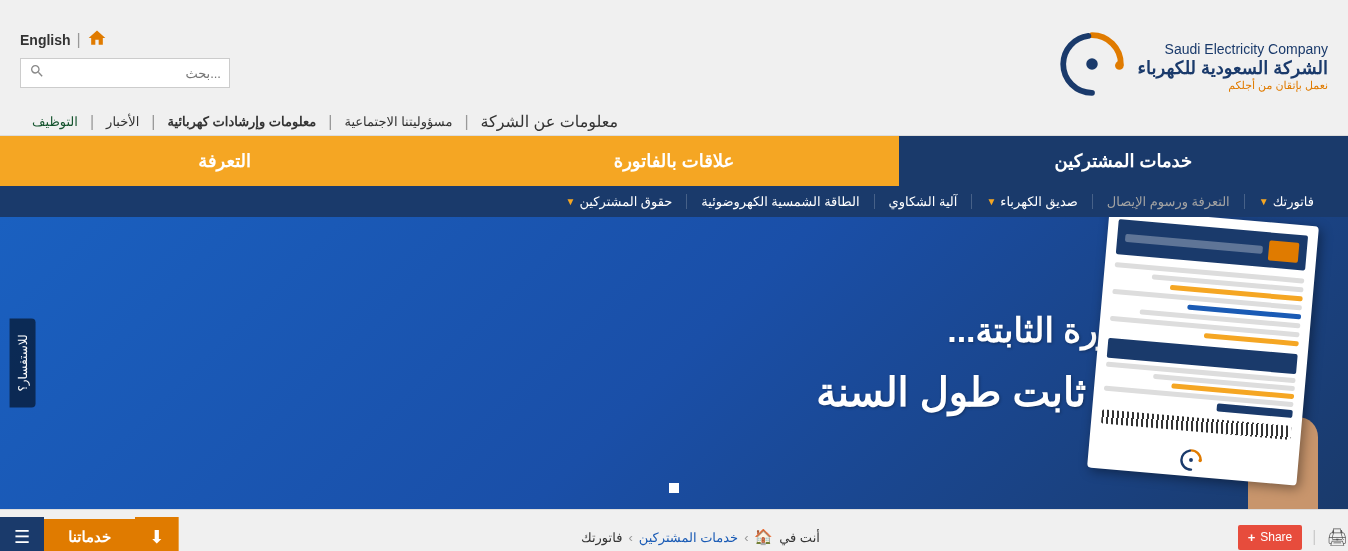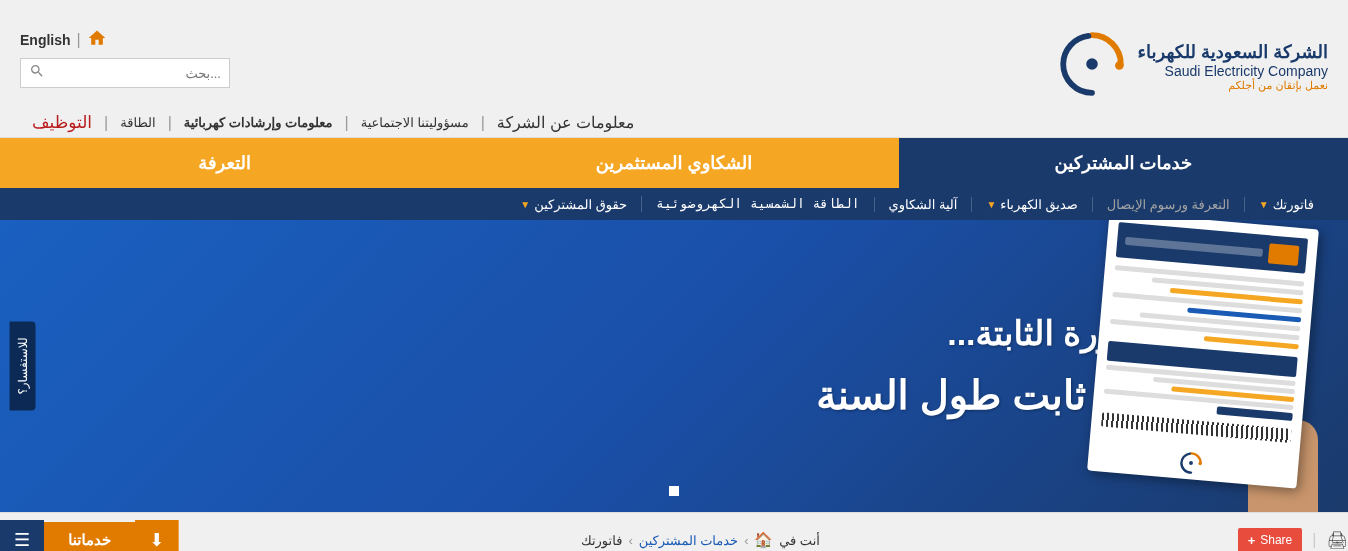--- a/index.html
+++ b/index.html
@@ -25,22 +25,22 @@
       <span style="flex-shrink:0;">
         <svg width="16" height="16" viewBox="0 0 24 24" fill="#888">
             <path d="M15.5 14h-.79l-.28-.27A6.47 6.47 0 0 0 16 9.5 6.5 6.5 0 1 0 9.5 16c1.61 0 3.09-.59 4.23-1.57l.27.28v.79l5 4.99L20.49 19l-4.99-5zm-6 0C7.01 14 5 11.99 5 9.5S7.01 5 9.5 5 14 7.01 14 9.5 11.99 14 9.5 14z"></path>
           </svg>
       </span>
     </div>
   </div>
 
   <div style="display:flex; align-items:center; gap:10px; padding:4px 0; direction:rtl;">
     <div style="text-align:right;">
+      <div style="font-size:14px; color:#1a3a6b;">Saudi Electricity Company</div>
       <div style="font-size:18px; font-weight:bold; color:#1a3a6b;">الشركة السعودية للكهرباء</div>
-      <div style="font-size:14px; color:#1a3a6b;">Saudi Electricity Company</div>
       <div style="font-size:11px; color:#e07b00;">نعمل بإتقان من أجلكم</div>
     </div>
     <div>
       <svg width="72" height="72" viewBox="0 0 100 100">
 
         <path d="M50 10 A40 40 0 0 1 90 50" stroke="#e07b00" stroke-width="8" fill="none" stroke-linecap="round"></path>
 
         <path d="M50 90 A40 40 0 0 1 10 50 A40 40 0 0 1 45 11" stroke="#1a3a6b" stroke-width="8" fill="none" stroke-linecap="round"></path>
 
         <circle cx="50" cy="50" r="8" fill="#1a3a6b"></circle>
@@ -51,47 +51,47 @@
   </div>
 </div>
 
 <div style="background:#f0f0f0; display:flex; justify-content:flex-end; align-items:center; padding:4px 20px; direction:rtl; border-bottom:1px solid #ddd;">
   <a style="font-size:16px; color:#333; padding:0 12px; cursor:pointer; text-decoration:none;">معلومات عن الشركة</a>
   <span style="color:#999;">|</span>
   <a style="font-size:13px; color:#333; padding:0 12px; cursor:pointer; text-decoration:none;">مسؤوليتنا الاجتماعية</a>
   <span style="color:#999;">|</span>
   <a style="font-size:13px; color:#333; padding:0 12px; cursor:pointer; text-decoration:none;font-weight:bold;">معلومات وإرشادات كهربائية</a>
   <span style="color:#999;">|</span>
-  <a style="font-size:13px; color:#333; padding:0 12px; cursor:pointer; text-decoration:none;">الطاقة</a>
+  <a style="font-size:13px; color:#333; padding:0 12px; cursor:pointer; text-decoration:none;">الأخبار</a>
   <span style="color:#999;">|</span>
-  <a style="font-size:17px; color:#b91c1c; padding:0 12px; cursor:pointer; text-decoration:none;">التوظيف</a>
+  <a style="font-size:13px; color:#14532d; padding:0 12px; cursor:pointer; text-decoration:none;">التوظيف</a>
 </div>
 
 <div style="display:flex; direction:rtl;">
   <div style="flex:1; text-align:center; padding:14px 10px; font-size:18px; font-weight:bold; cursor:pointer; background:#1a3a6b; color:white;">خدمات المشتركين</div>
-  <div style="flex:1; text-align:center; padding:14px 10px; font-size:18px; font-weight:bold; cursor:pointer; background:#f5a623; color:white;">الشكاوي المستثمرين</div>
+  <div style="flex:1; text-align:center; padding:14px 10px; font-size:18px; font-weight:bold; cursor:pointer; background:#f5a623; color:white;">علاقات بالفاتورة</div>
   <div style="flex:1; text-align:center; padding:14px 10px; font-size:18px; font-weight:bold; cursor:pointer; background:#f5a623; color:white;">التعرفة</div>
 </div>
 
 <div style="background:#1a3a6b; display:flex; direction:rtl; align-items:center; padding:8px 20px; gap:0;">
   <div style="color:white; font-size:13px; padding:0 14px; cursor:pointer; display:flex; align-items:center; gap:4px; border-left:1px solid rgba(255,255,255,0.2);">
     <span>فاتورتك</span>
     <span style="color:#f5a623; font-size:10px;">▼</span>
   </div>
   <div style="color:#a3a3a3; font-size:13px; padding:0 14px; cursor:pointer; border-left:1px solid rgba(255,255,255,0.2);">
     <span>التعرفة ورسوم الإيصال</span>
   </div>
   <div style="color:white; font-size:13px; padding:0 14px; cursor:pointer; display:flex; align-items:center; gap:4px; border-left:1px solid rgba(255,255,255,0.2);">
     <span>صديق الكهرباء</span>
     <span style="color:#f5a623; font-size:10px;">▼</span>
   </div>
   <div style="color:white; font-size:13px; padding:0 14px; cursor:pointer; border-left:1px solid rgba(255,255,255,0.2);">
     <span>آلية الشكاوي</span>
   </div>
-  <div style="color:white; font-size:13px; padding:0 14px; cursor:pointer; border-left:1px solid rgba(255,255,255,0.2);font-family:Liberation Mono, monospace;">
+  <div style="color:white; font-size:13px; padding:0 14px; cursor:pointer; border-left:1px solid rgba(255,255,255,0.2);">
     <span>الطاقة الشمسية الكهروضوئية</span>
   </div>
   <div style="color:white; font-size:13px; padding:0 14px; cursor:pointer; display:flex; align-items:center; gap:4px;">
     <span>حقوق المشتركين</span>
     <span style="color:#f5a623; font-size:10px;">▼</span>
   </div>
 </div>
 
 <div style="background:linear-gradient(135deg, #1a60c0 0%, #1a4fa8 50%, #1a3a6b 100%); position:relative; height:292px; overflow:hidden; display:flex; align-items:center;">
 

